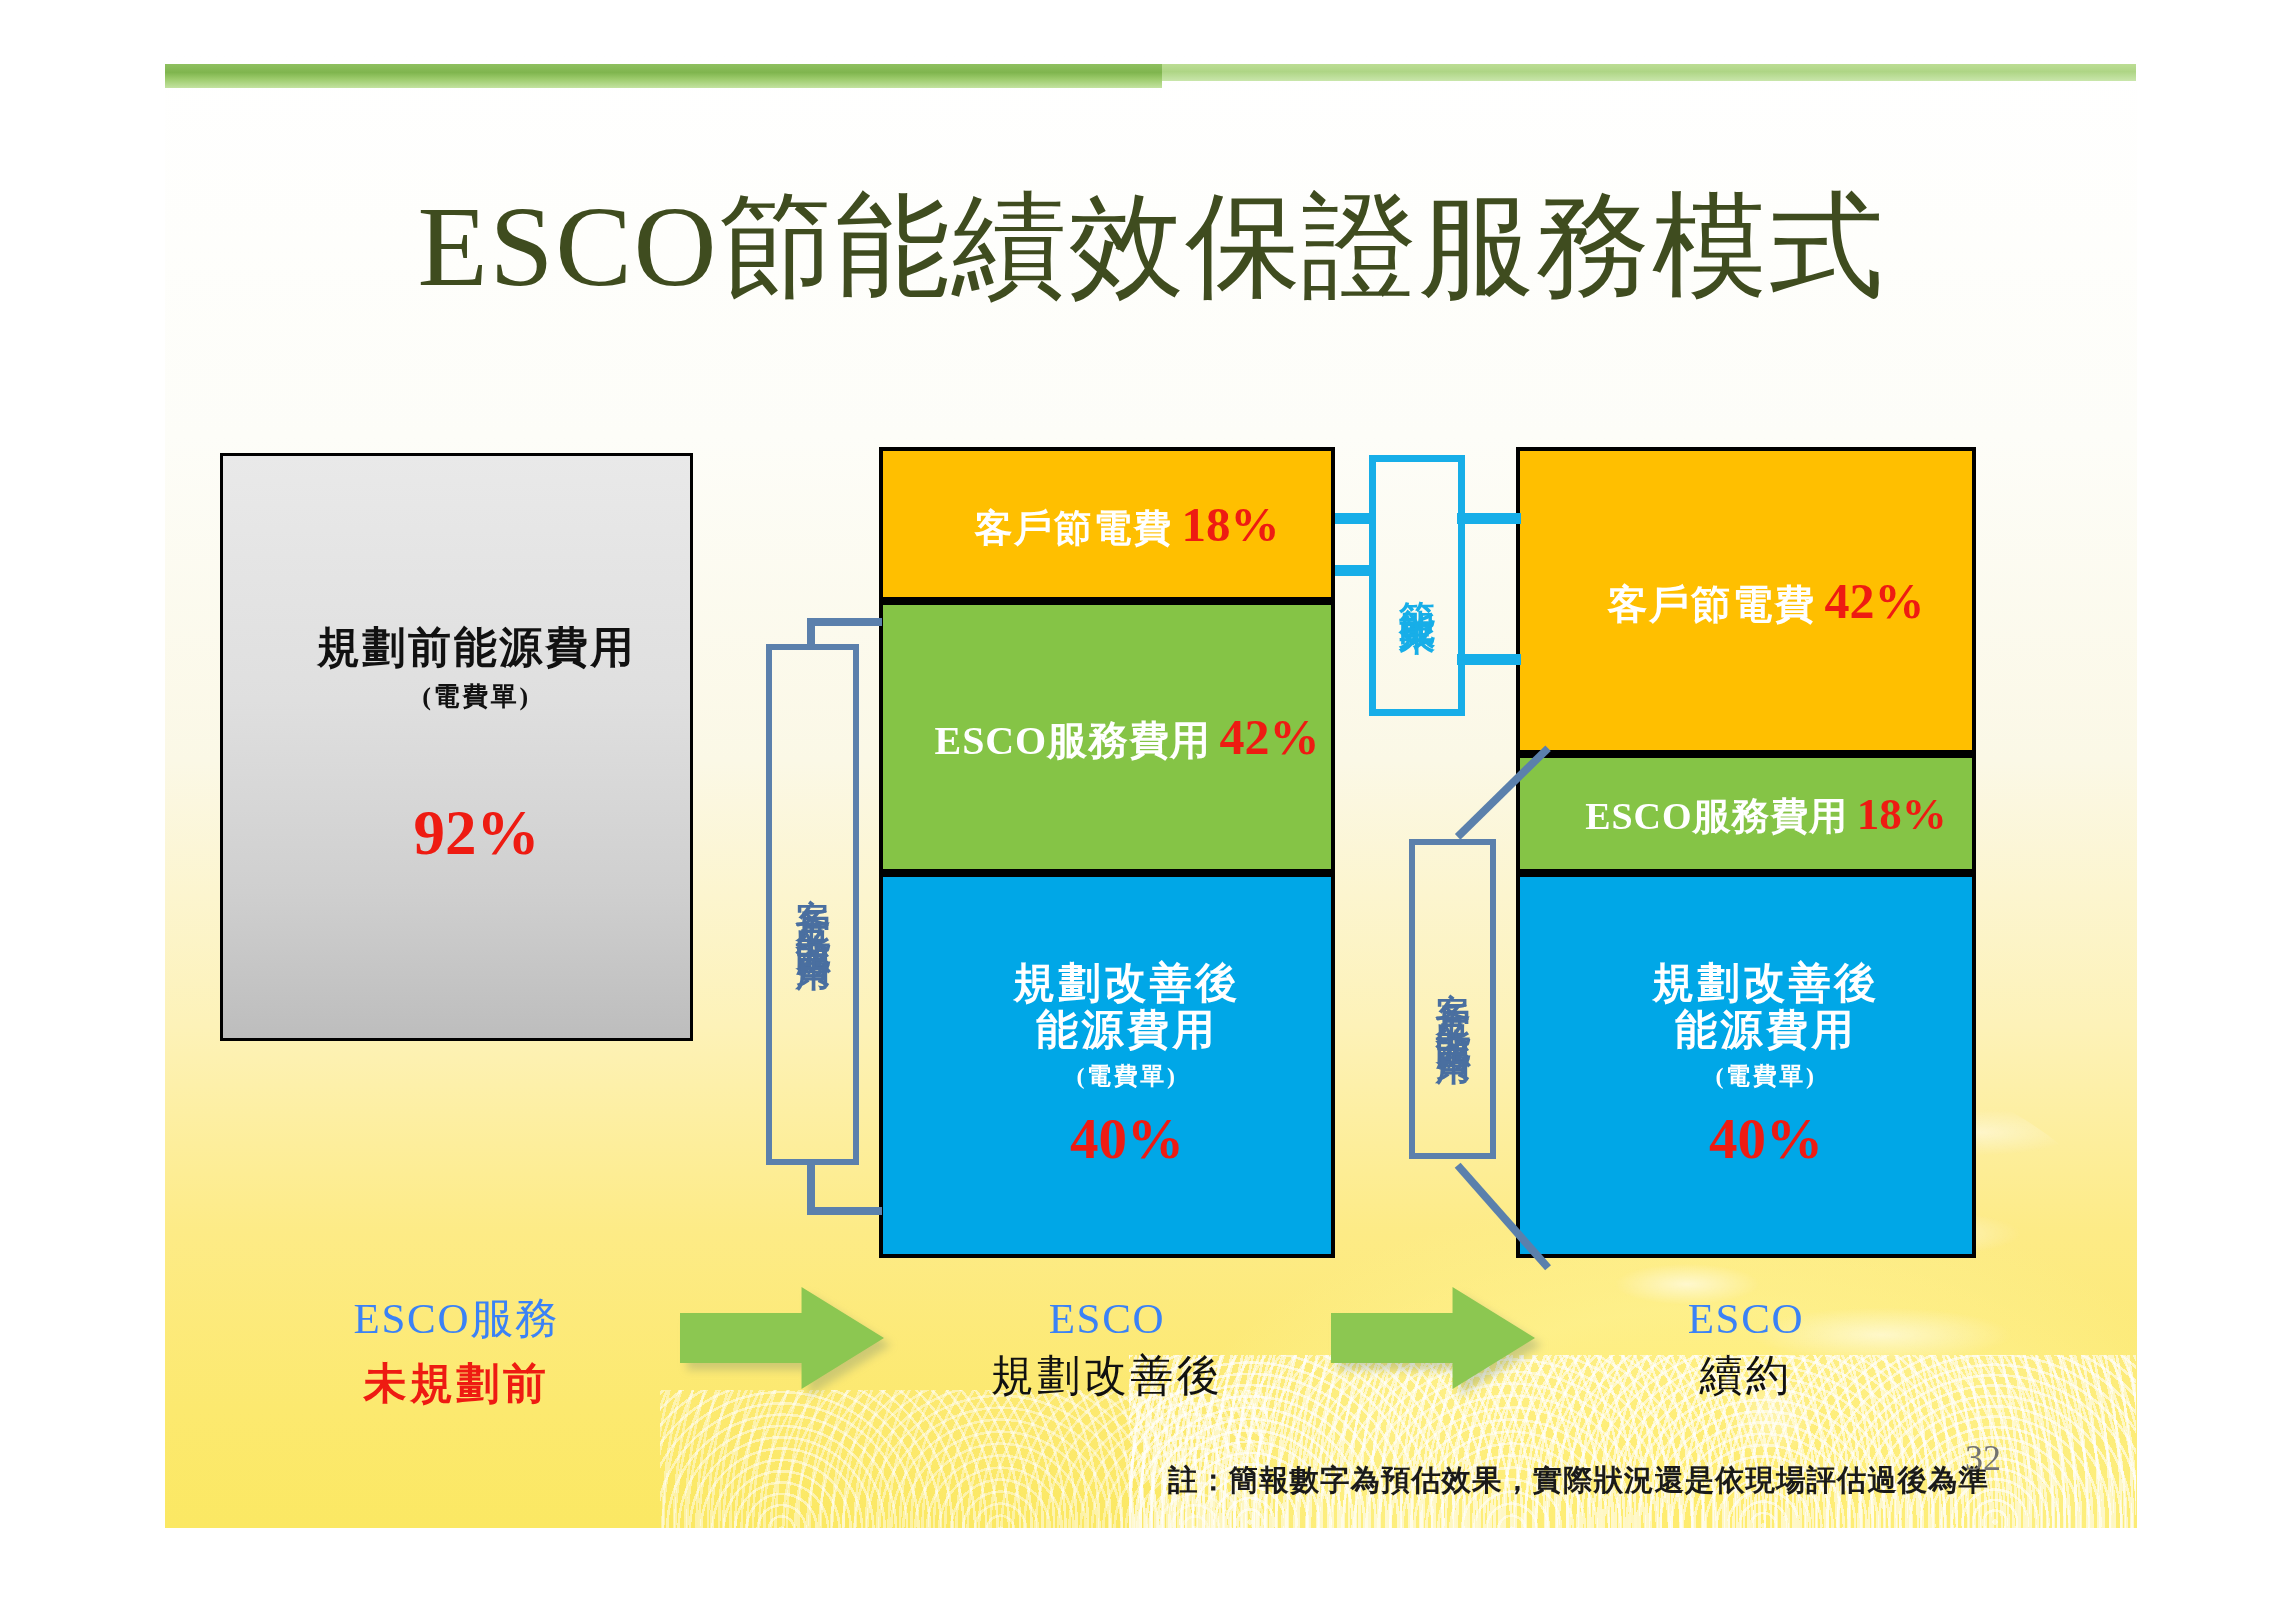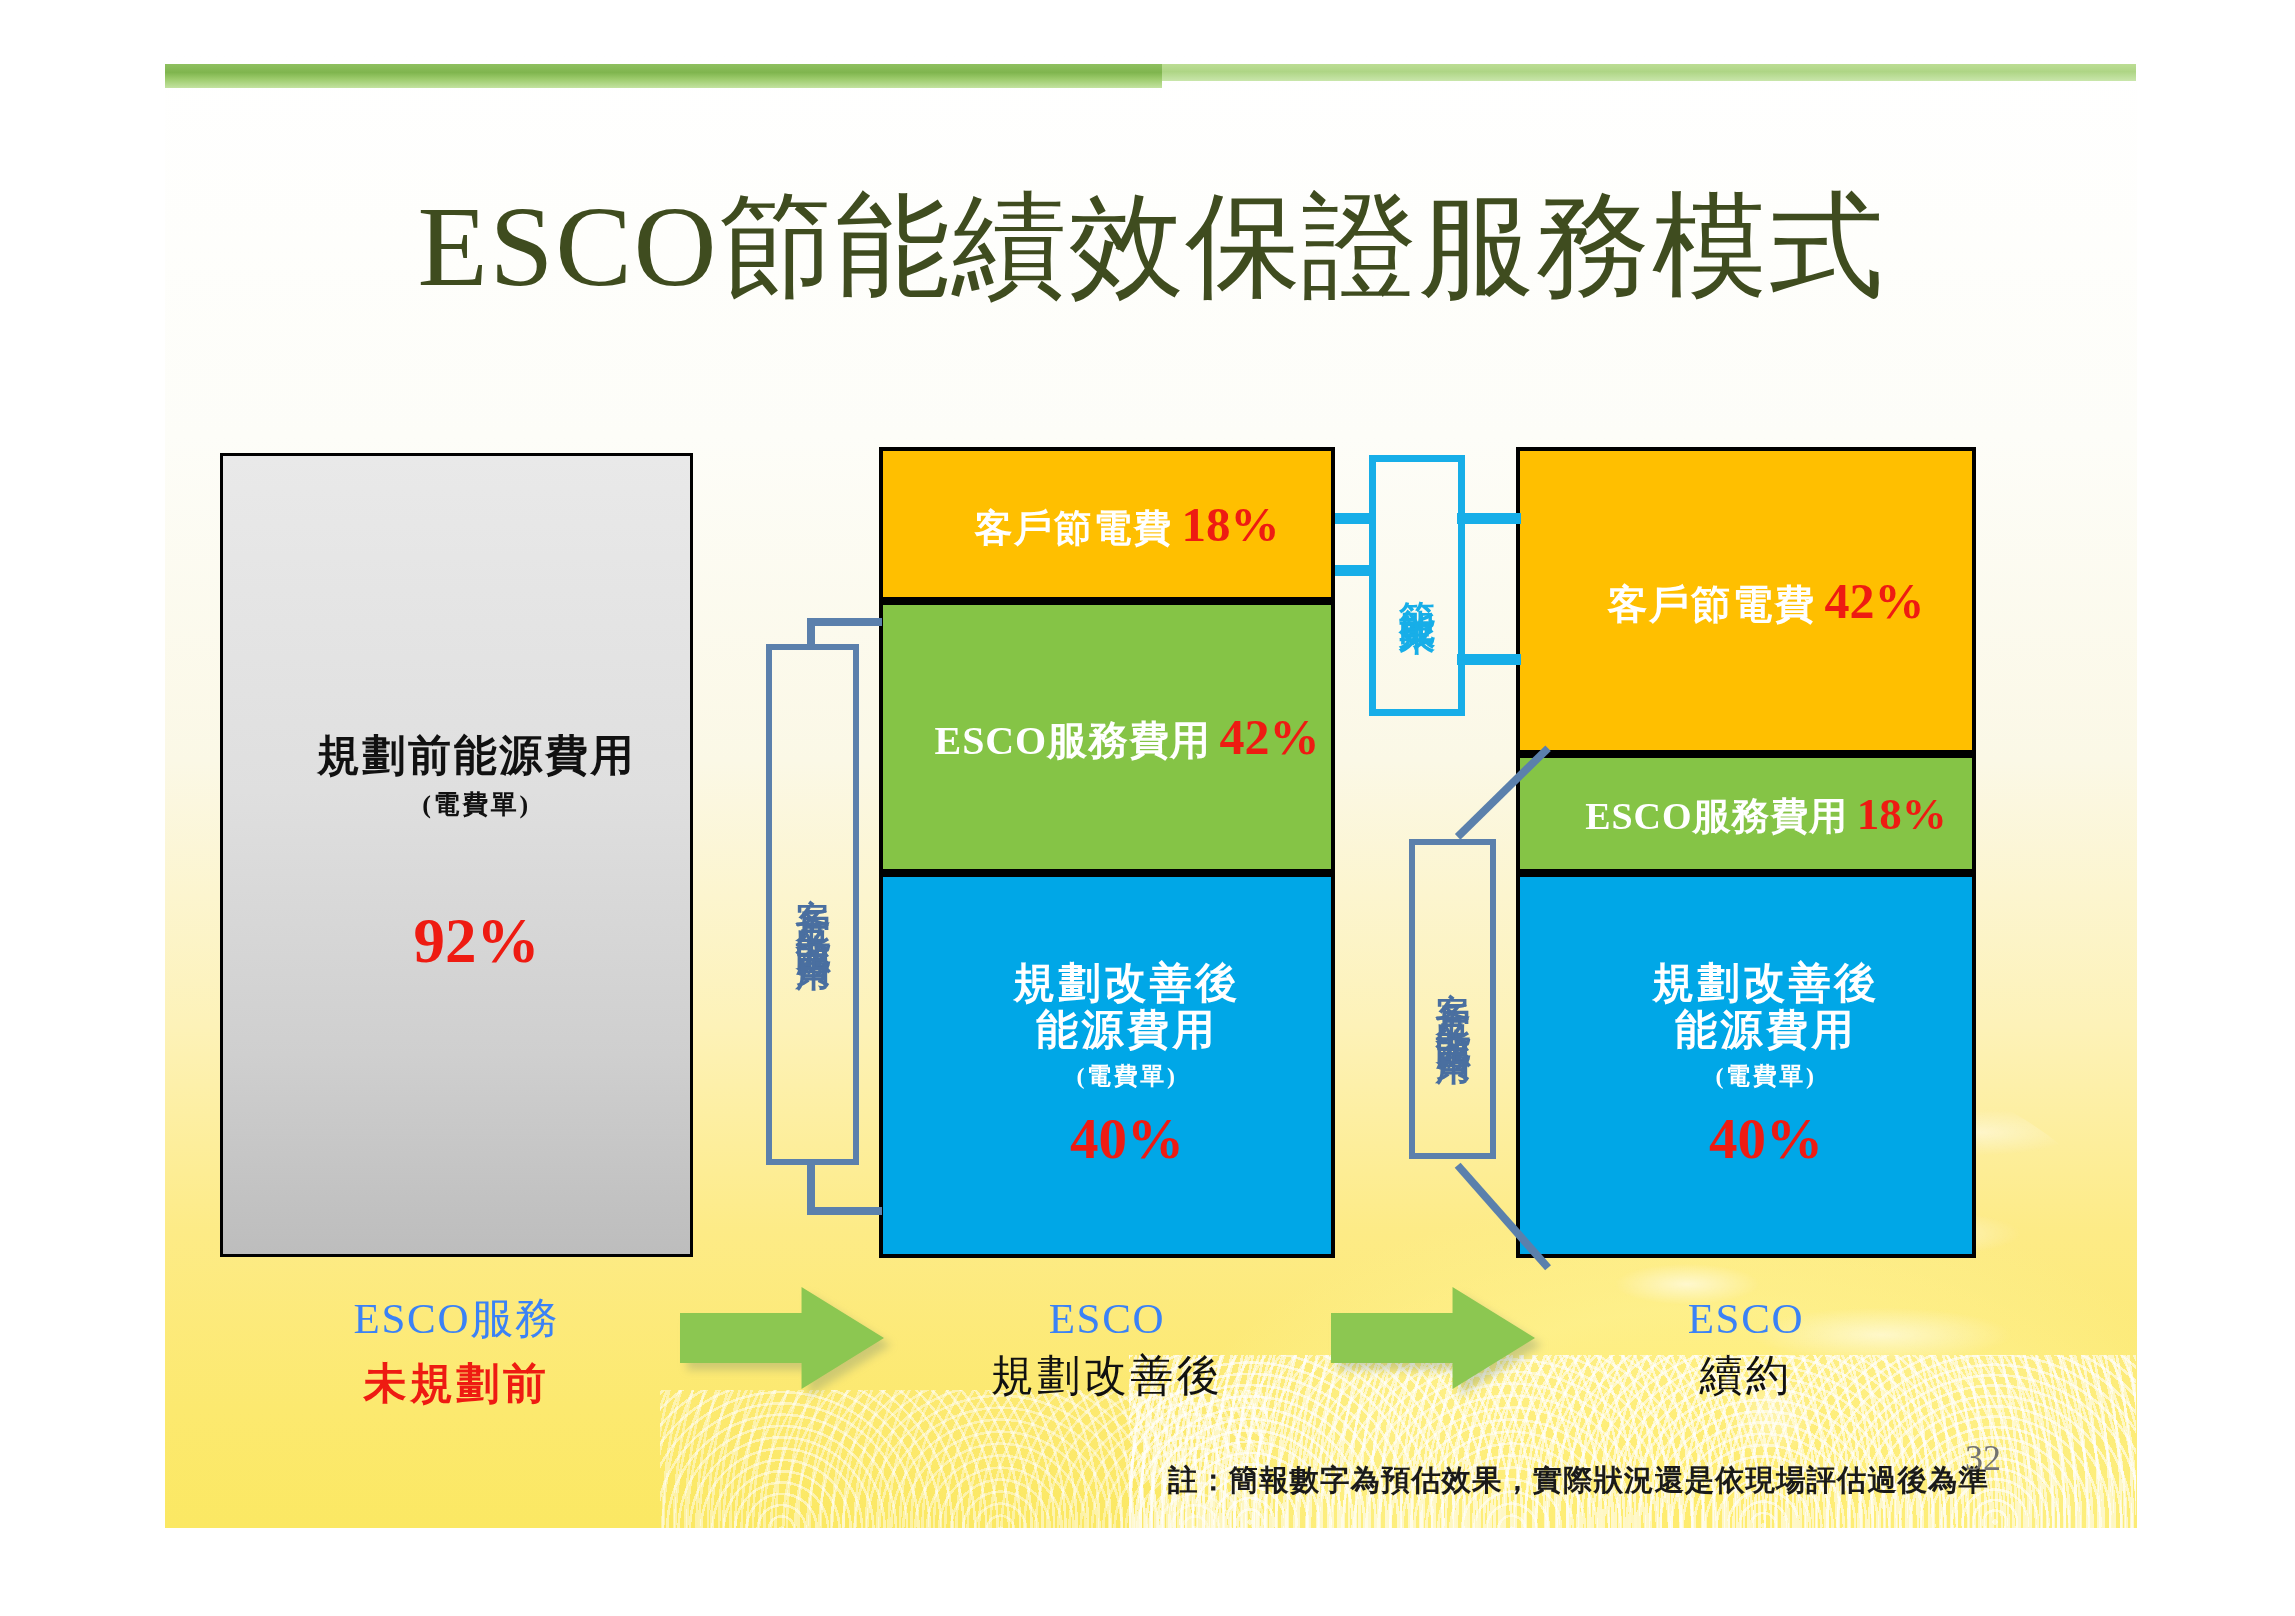--- a/index.html
+++ b/index.html
@@ -118,21 +118,21 @@
     flex-direction: column;
     align-items: center;
     justify-content: center;
     text-align: left;
     padding-left: 40px;
   }
   .bar-gray {
     left: 220px;
     top: 453px;
     width: 473px;
-    height: 804px;
+    height: 588px;
     background: linear-gradient(to bottom, #e9e9e9 0%, #dfdfdf 42%, #cfcfcf 75%, #bdbdbd 100%);
     border-width: 3.5px;
   }
   .bar-orange-mid {
     left: 879px;
     top: 447px;
     width: 456px;
     height: 154px;
     background: #ffbf00;
   }

